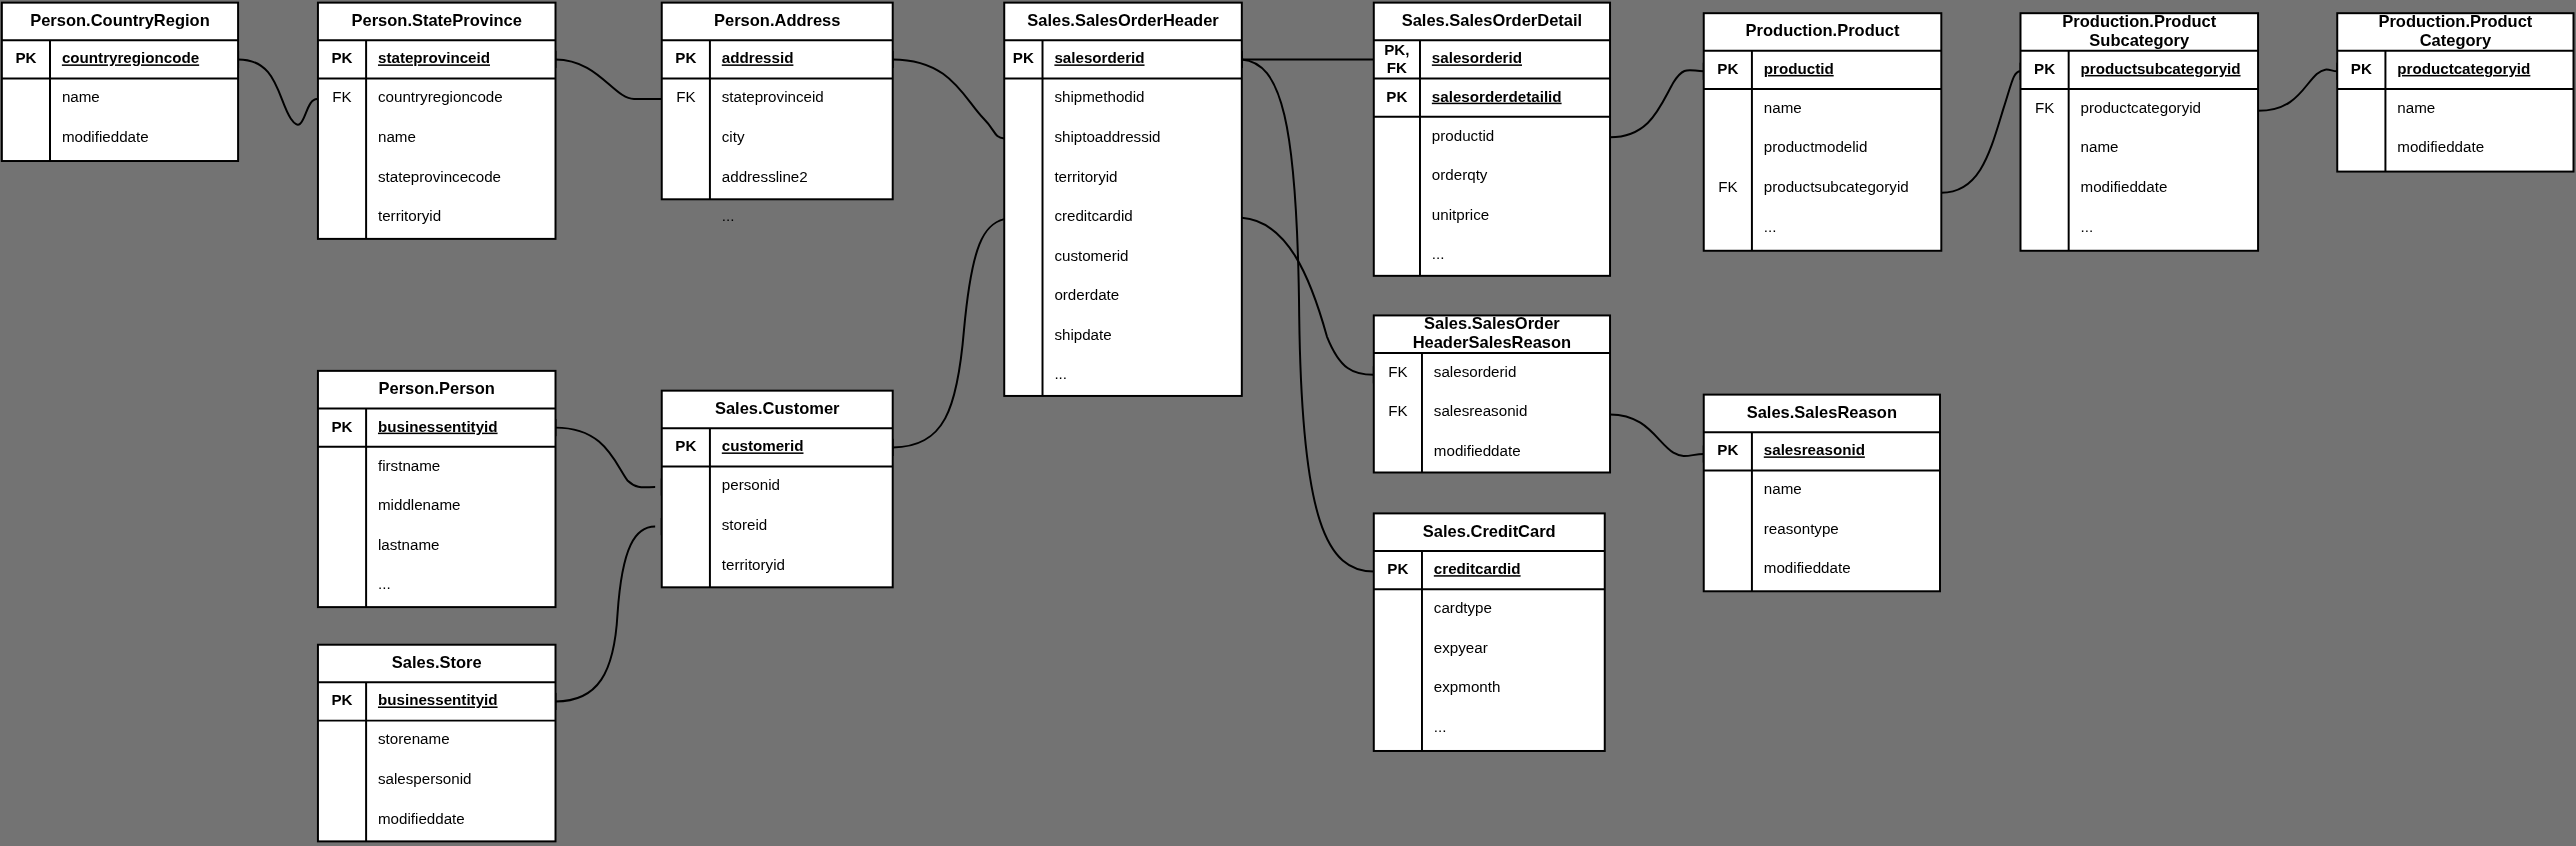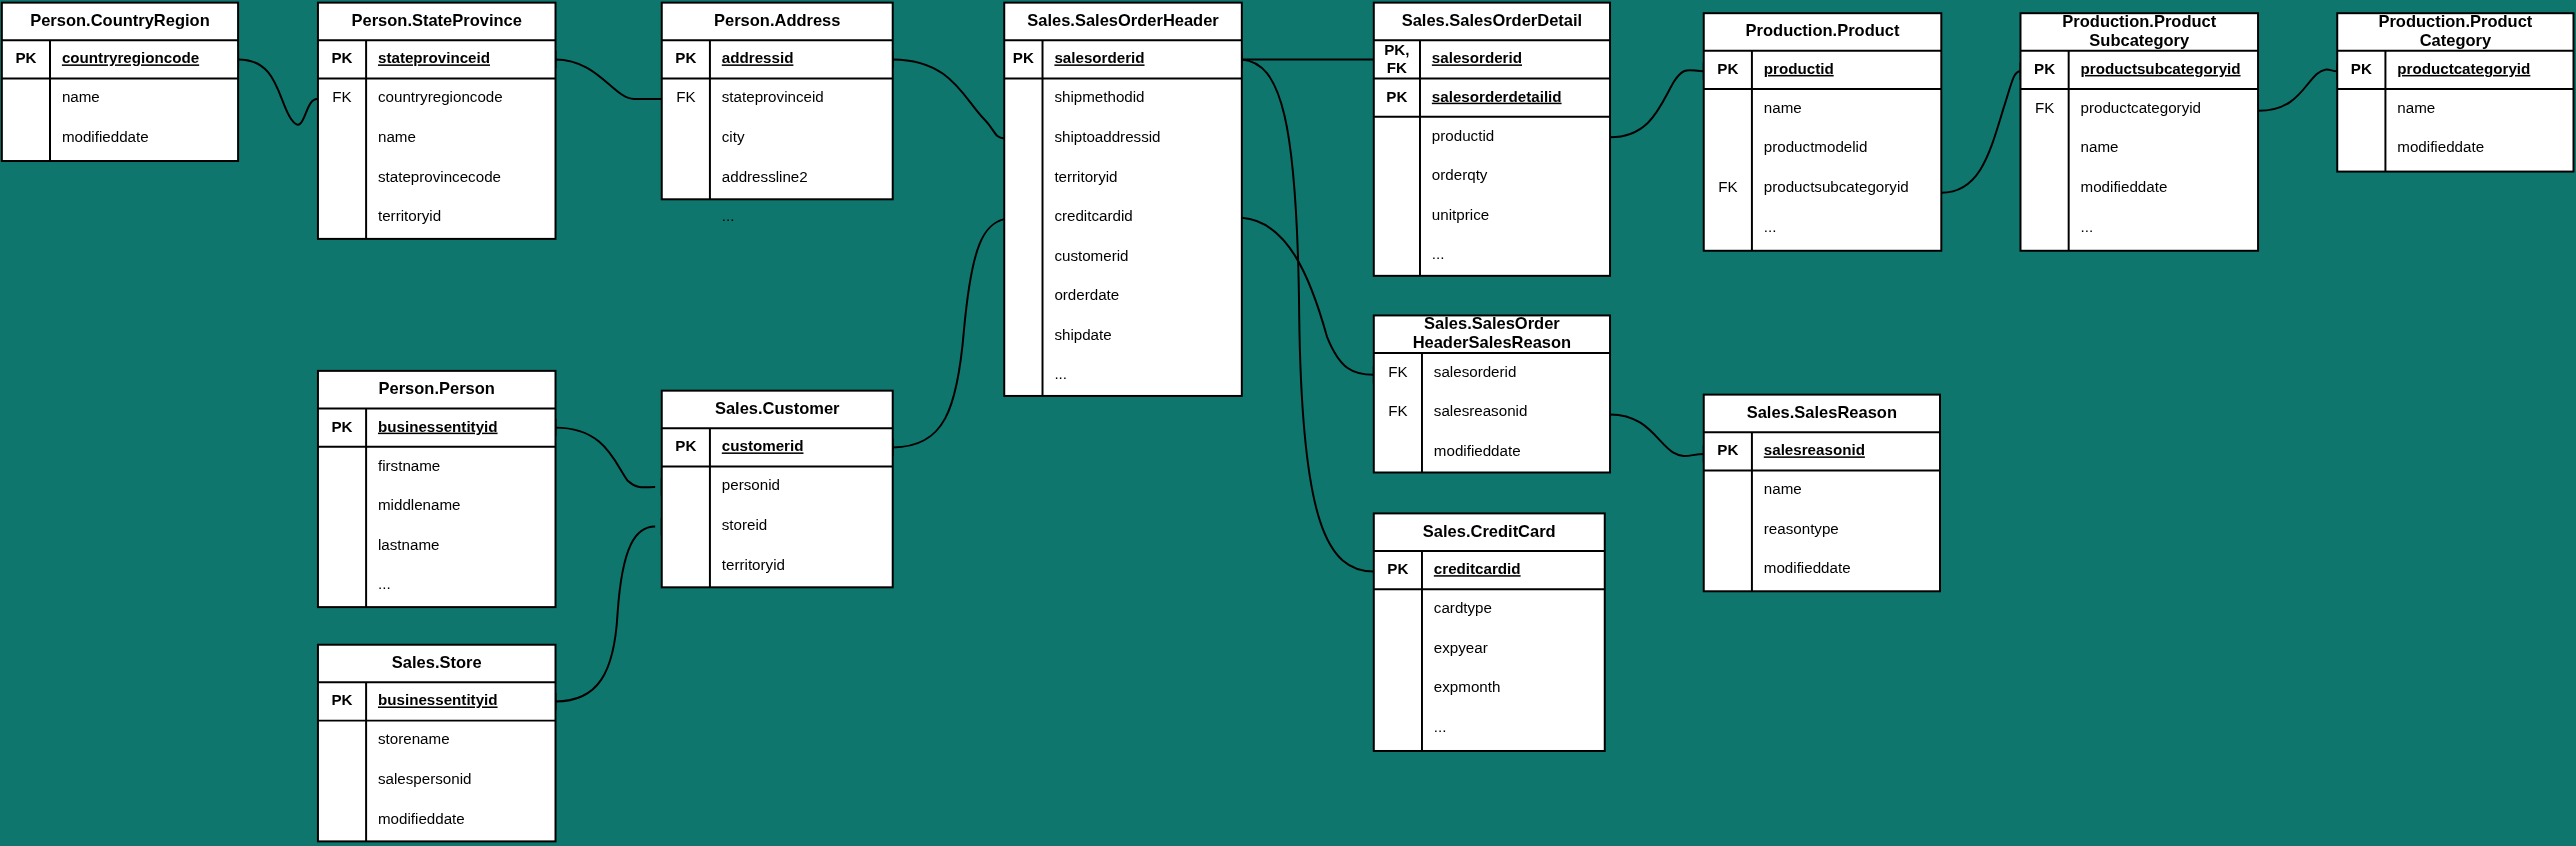--- a/index.html
+++ b/index.html
@@ -8,21 +8,21 @@
     padding: 0;
     background: #ffffff;
   }
   body {
     font-family: "Liberation Sans", sans-serif;
   }
   #diagram-root {
     position: relative;
     width: 2576px;
     height: 846px;
-    background: #0f766e;
+    background: #737373;
     overflow: hidden;
   }
   svg#er-canvas {
     position: absolute;
     left: 0;
     top: 0;
     width: 2576px;
     height: 846px;
     display: block;
   }

